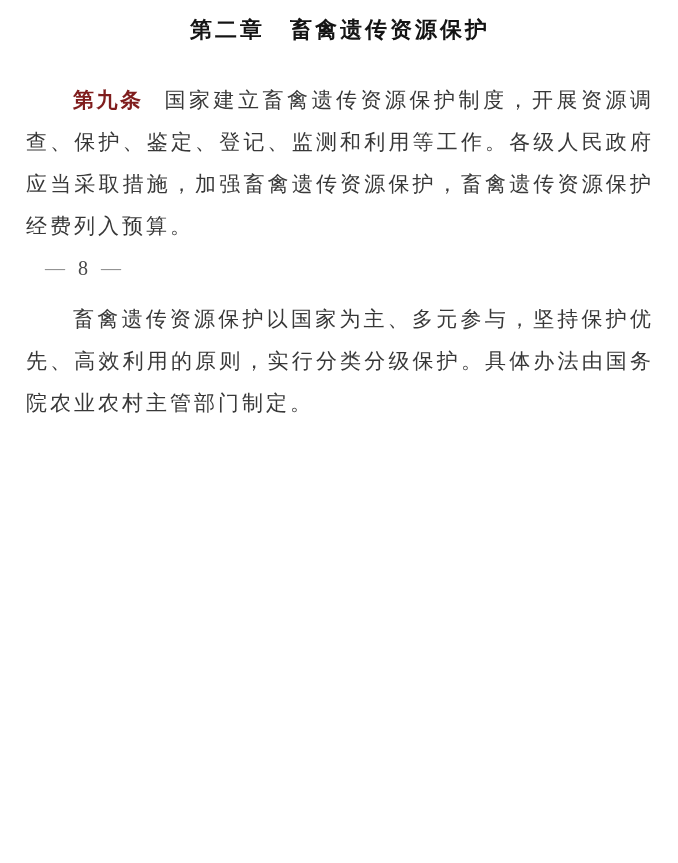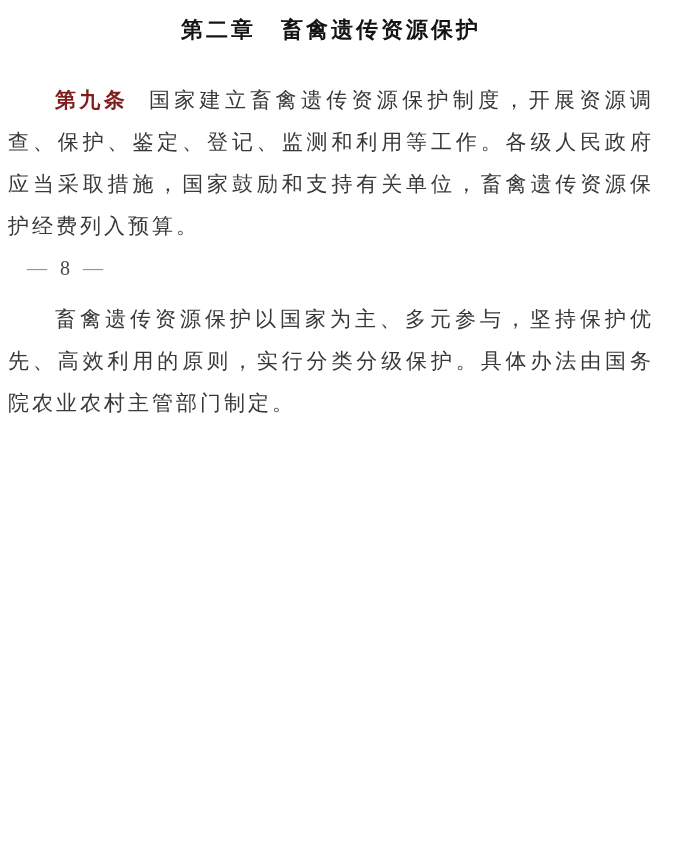--- a/index.html
+++ b/index.html
@@ -11,21 +11,21 @@
     height: 863px;
     background: #ffffff;
     font-family: "Liberation Serif", "DejaVu Serif", serif;
     color: #383838;
     overflow: hidden;
   }
   .page {
     box-sizing: border-box;
     width: 664px;
     height: 863px;
-    padding: 11px 10px 0 8px;
+    padding: 11px 10px 0 26px;
     background: #ffffff;
   }
   .chapter-title {
     margin: 0 0 30px 0;
     text-align: center;
     font-family: "Liberation Sans", "DejaVu Sans", sans-serif;
     font-weight: bold;
     color: #141414;
     font-size: 22px;
     line-height: 38px;
@@ -67,21 +67,21 @@
     line-height: 1;
   }
 </style>
 </head>
 <body>
 
 <div class="page">
 
   <h2 class="chapter-title">第二章　畜禽遗传资源保护</h2>
 
-  <p class="para"><b class="article-label">第九条</b><span>国家建立畜禽遗传资源保护制度，开展资源调查、保护、鉴定、登记、监测和利用等工作。各级人民政府应当采取措施，国家鼓励和支持有关单位，畜禽遗传资源保护经费列入预算。</span></p>
+  <p class="para"><b class="article-label">第九条</b><span>国家建立畜禽遗传资源保护制度，开展资源调查、保护、鉴定、登记、监测和利用等工作。各级人民政府应当采取措施，加强畜禽遗传资源保护，畜禽遗传资源保护经费列入预算。</span></p>
 
   <div class="page-footer">
     <span class="footer-dash">—</span>
     <span class="footer-num">8</span>
     <span class="footer-dash">—</span>
   </div>
 
   <p class="para"><span>畜禽遗传资源保护以国家为主、多元参与，坚持保护优先、高效利用的原则，实行分类分级保护。具体办法由国务院农业农村主管部门制定。</span></p>
 
 

